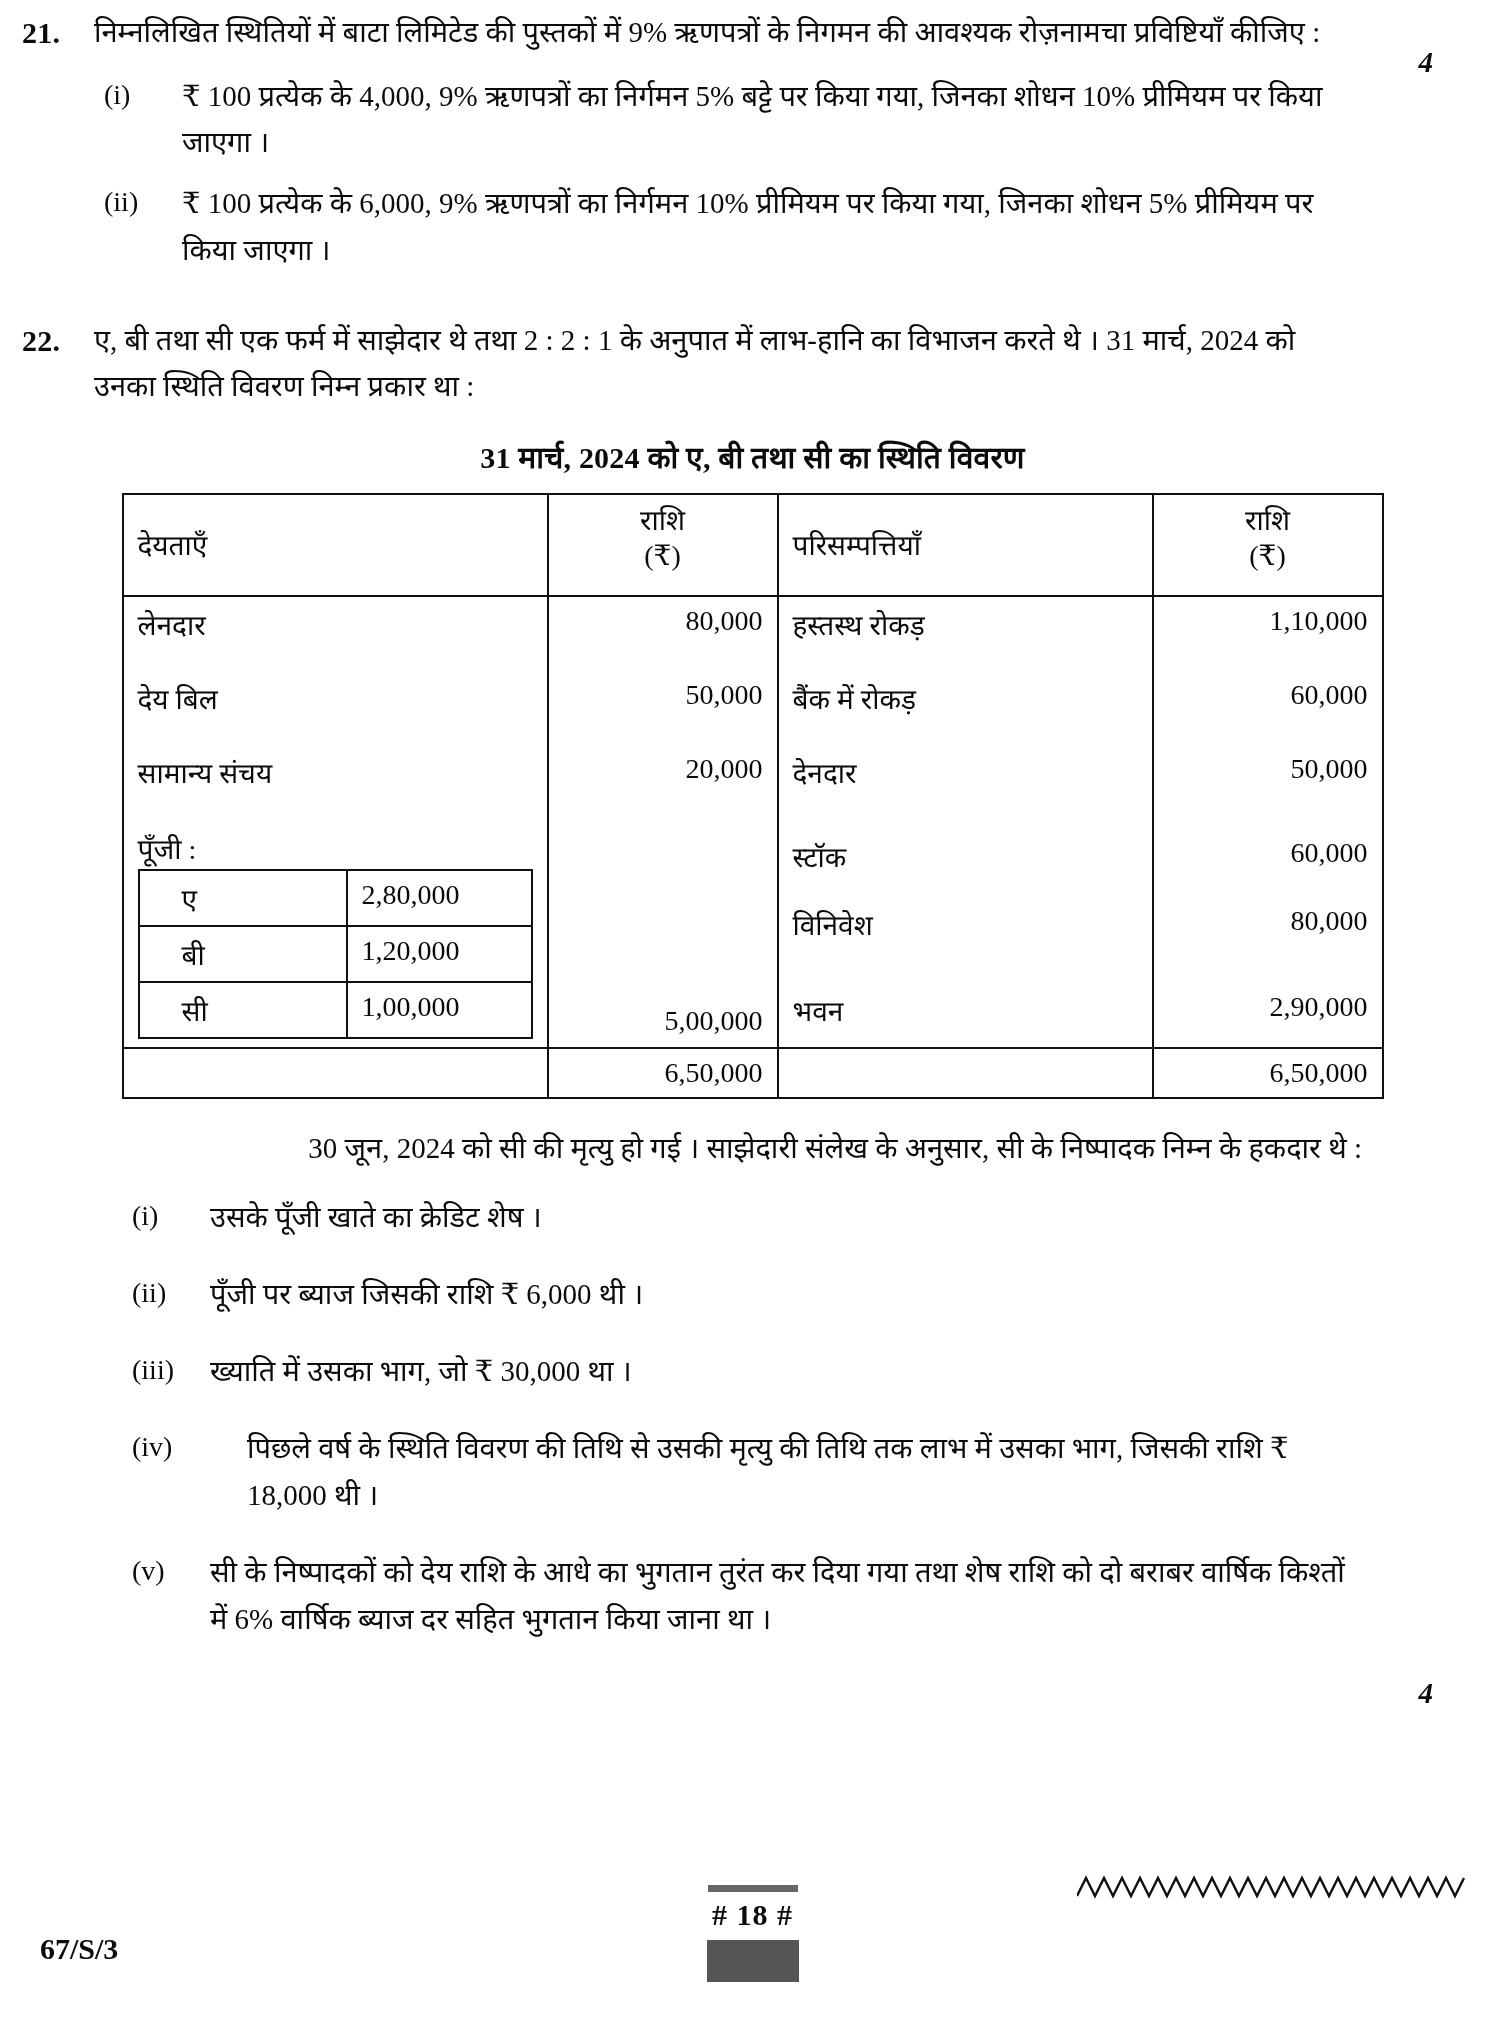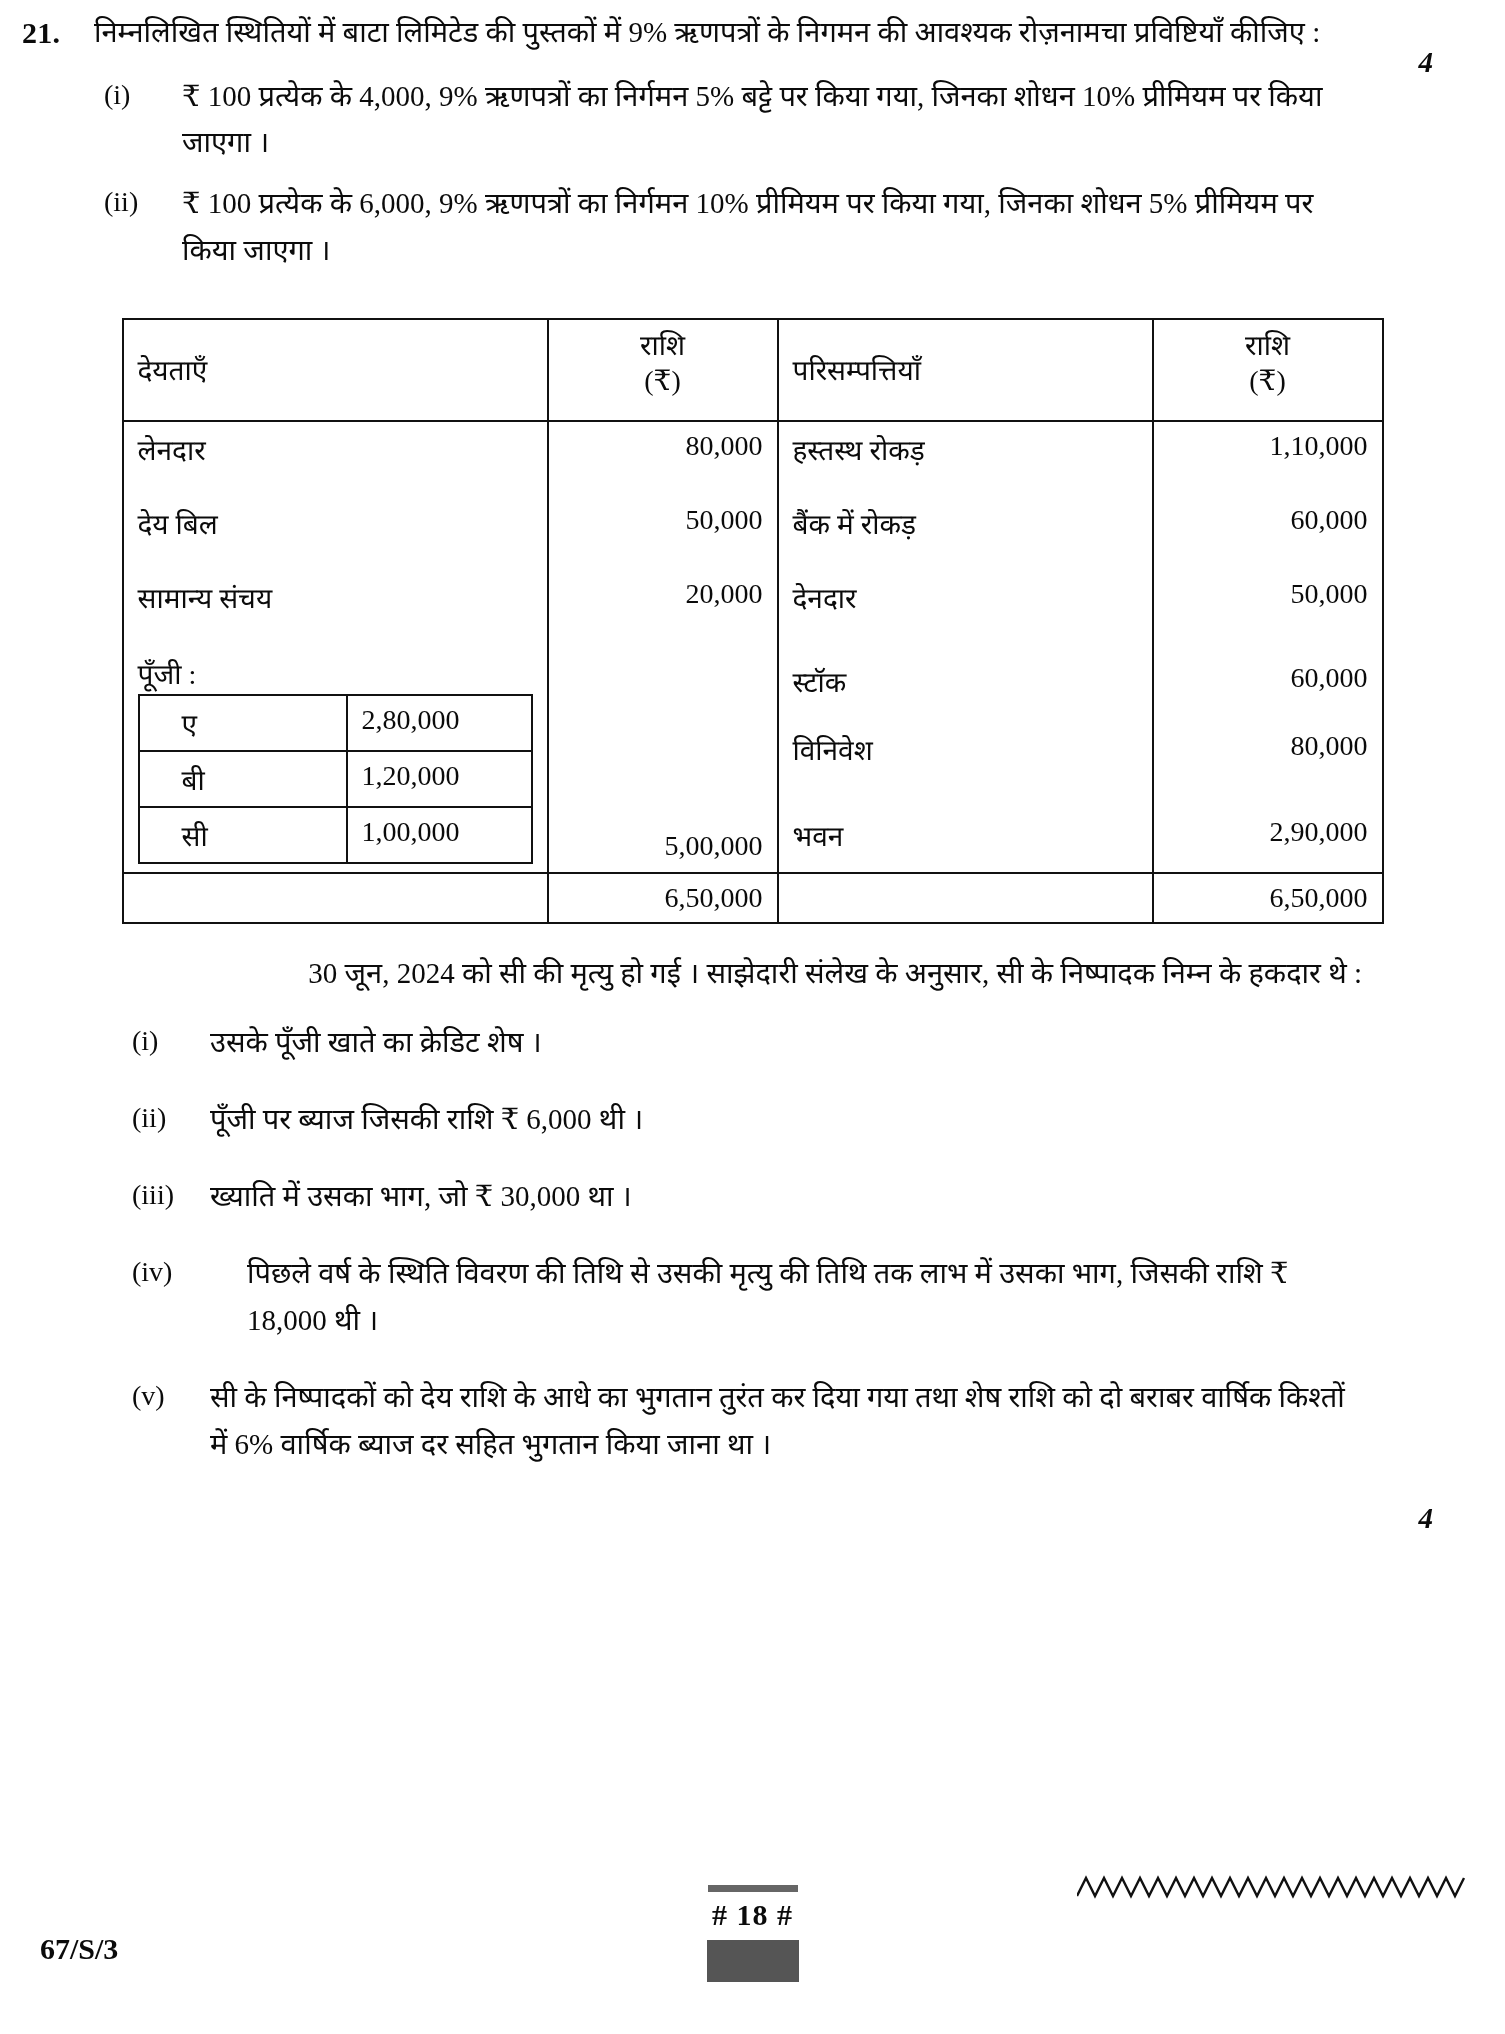--- a/index.html
+++ b/index.html
@@ -205,21 +205,26 @@
           <div class="subtext">₹ 100 प्रत्येक के 4,000, 9% ऋणपत्रों का निर्गमन 5% बट्टे पर किया गया, जिनका शोधन 10% प्रीमियम पर किया जाएगा ।</div>
         </div>
         <div class="subitem">
           <div class="subnum">(ii)</div>
           <div class="subtext">₹ 100 प्रत्येक के 6,000, 9% ऋणपत्रों का निर्गमन 10% प्रीमियम पर किया गया, जिनका शोधन 5% प्रीमियम पर किया जाएगा ।</div>
         </div>
       </div>
     </div>
 
     <div style="position:relative; margin-top:44px;">
-
+      <div class="qrow">
+        <div class="qnum">22.</div>
+        <div class="qbody">ए, बी तथा सी एक फर्म में साझेदार थे तथा 2 : 2 : 1 के अनुपात में लाभ-हानि का विभाजन करते थे । 31 मार्च, 2024 को उनका स्थिति विवरण निम्न प्रकार था :</div>
+      </div>
+
+      <div class="bs-title">31 मार्च, 2024 को ए, बी तथा सी का स्थिति विवरण</div>
 
       <table class="balance-sheet">
         <thead>
           <tr>
             <th class="hd left col-liab">देयताएँ</th>
             <th class="hd col-lamt">
               <div>राशि</div>
               <div>(₹)</div>
             </th>
             <th class="hd left col-asset">परिसम्पत्तियाँ</th>

